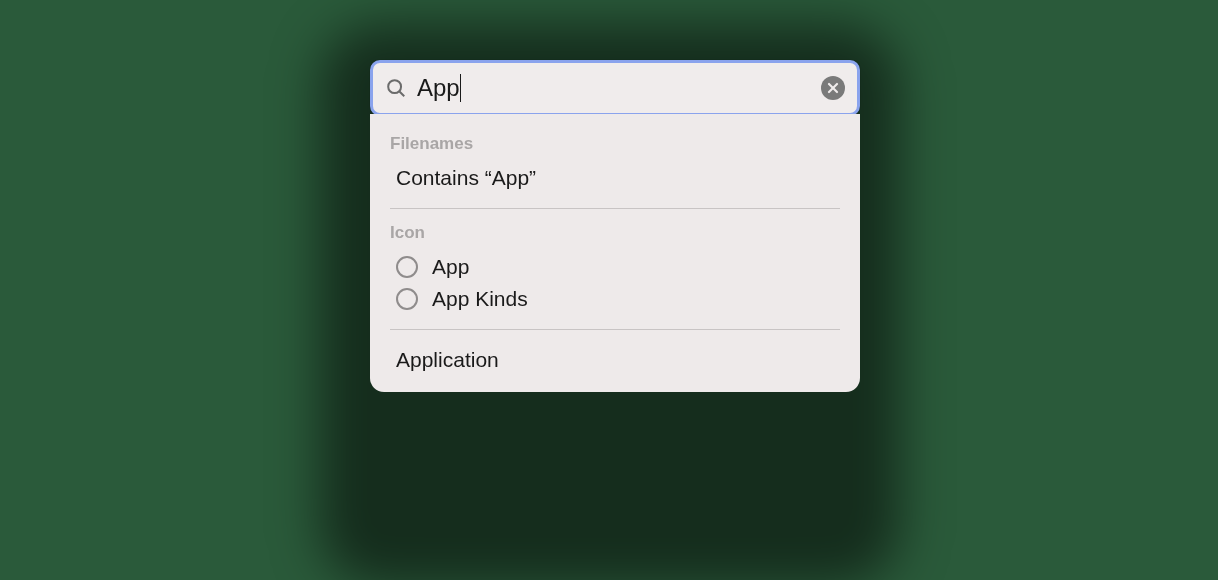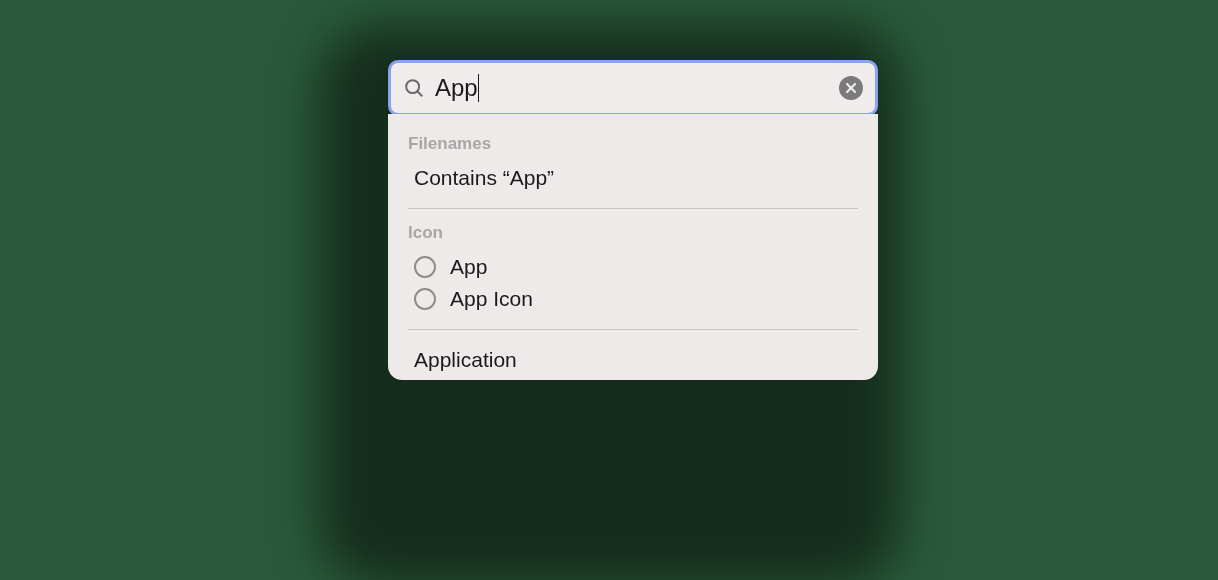--- a/index.html
+++ b/index.html
@@ -28,21 +28,21 @@
       height: 560px;
       background: rgba(0,0,0,0.5);
       border-radius: 60px;
       filter: blur(25px);
       z-index: 0;
     }
     .search-popup {
       position: relative;
       z-index: 1;
       width: 490px;
-      margin-left: 58px;
+      margin-left: 40px;
       margin-top: 50px;
     }
     .search-field {
       background: #f0ecec;
       border: 3px solid #8aa3ed;
       border-radius: 10px;
       height: 56px;
       display: flex;
       align-items: center;
       padding: 0 12px;
@@ -82,21 +82,21 @@
       align-items: center;
       justify-content: center;
       cursor: pointer;
     }
     .clear-btn svg {
       stroke: #f0ecec;
     }
     .dropdown {
       background: #eeeaea;
       border-radius: 0 0 14px 14px;
-      padding: 14px 0 4px 0;
+      padding: 14px 0 16px 0;
       margin-top: -2px;
     }
     .section {
       padding: 0 20px;
     }
     .section-header {
       font-size: 17px;
       font-weight: 600;
       color: #a9a6a6;
       margin-bottom: 8px;
@@ -166,21 +166,21 @@
       <div class="divider"></div>
 
       <div class="section">
         <div class="section-header">Icon</div>
         <div class="suggestion-item">
           <span class="tag-circle"></span>
           <span>App</span>
         </div>
         <div class="suggestion-item">
           <span class="tag-circle"></span>
-          <span>App Icon</span>
+          <span>App Kinds</span>
         </div>
       </div>
 
       <div class="divider"></div>
 
       <div class="section">
         <div class="suggestion-item no-icon">
           <span>Application</span>
         </div>
       </div>

